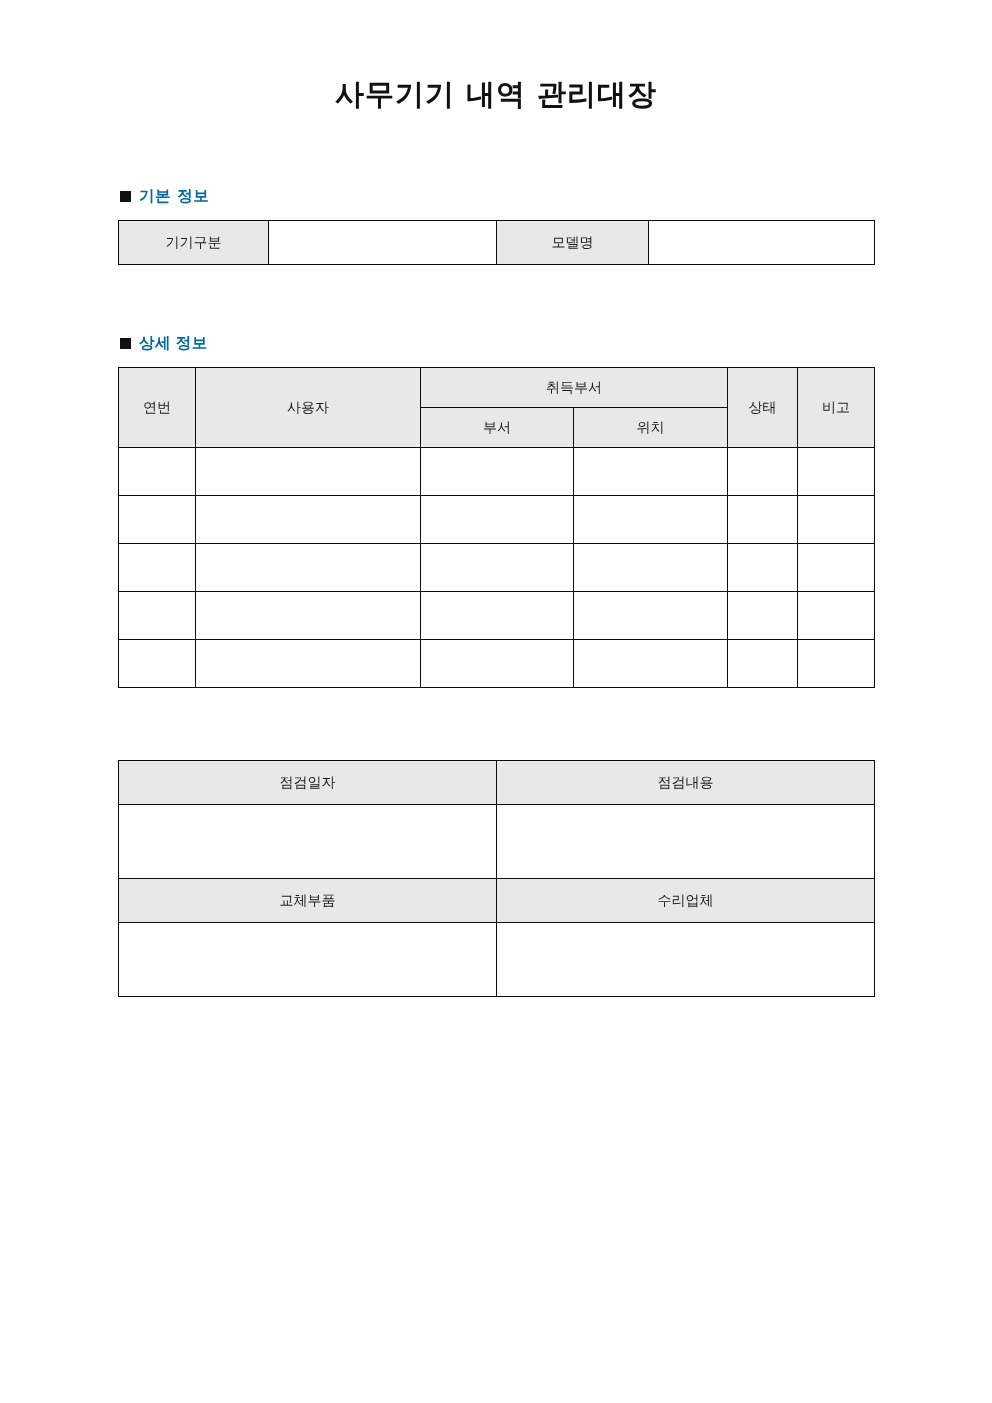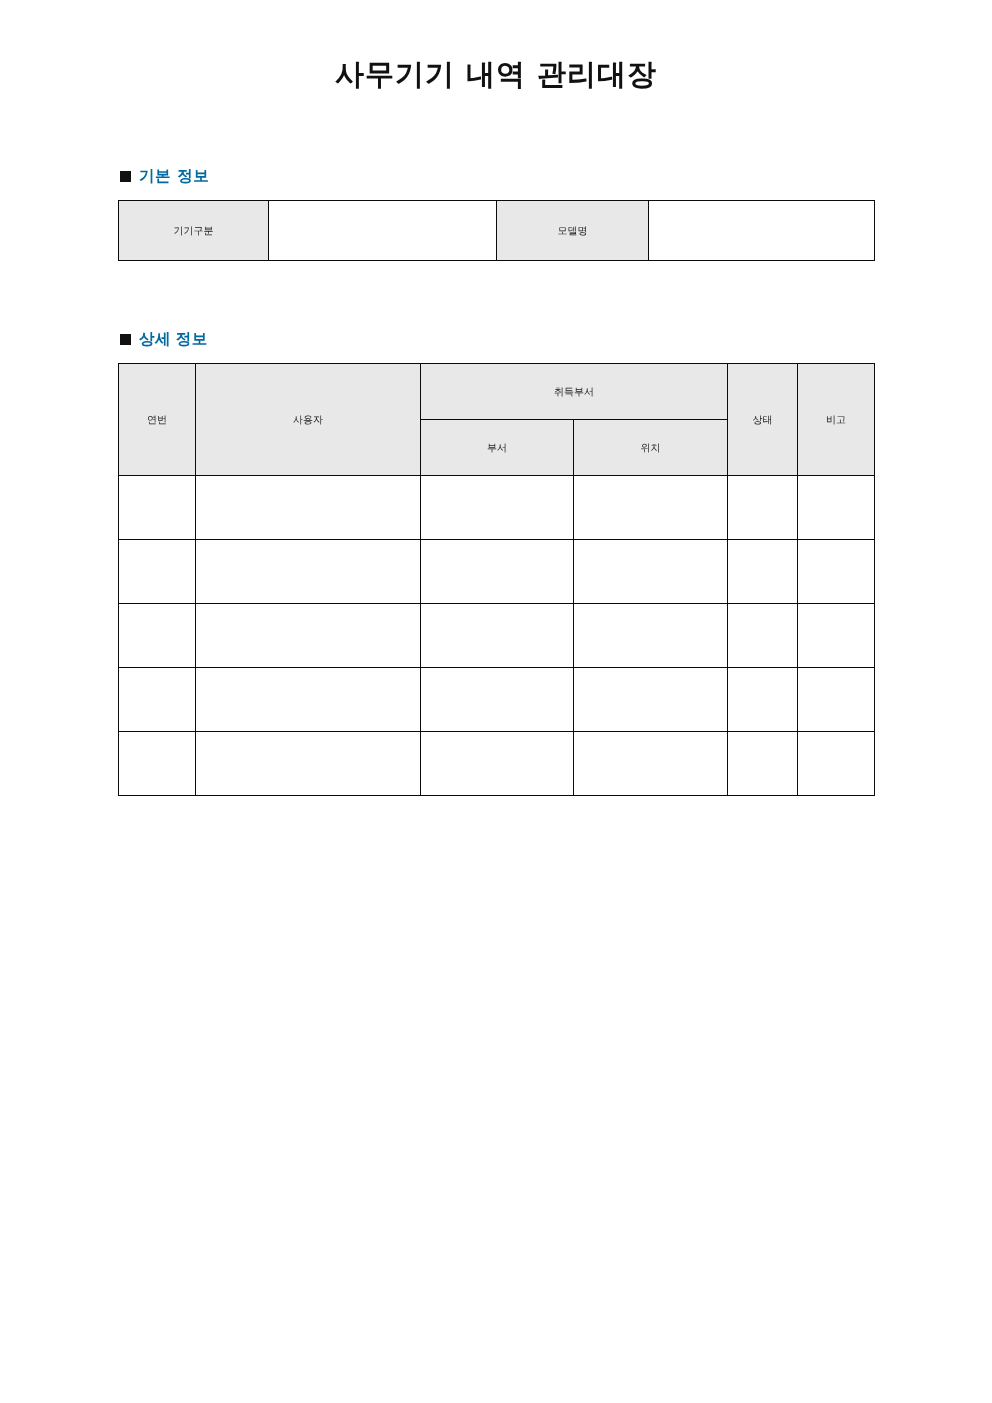--- a/index.html
+++ b/index.html
@@ -20,21 +20,21 @@
     position: relative;
     width: 992px;
     height: 1403px;
     box-sizing: border-box;
     background: #ffffff;
   }
 
   
   .doc-title {
     margin: 0;
-    padding-top: 56px;
+    padding-top: 76px;
     text-align: center;
     font-size: 29px;
     font-weight: bold;
     letter-spacing: 1px;
     line-height: 1.25;
     color: #111111;
   }
 
   
   .section {
@@ -67,22 +67,22 @@
   
   table.form-table {
     width: 756px;
     border-collapse: collapse;
     table-layout: fixed;
     background: #ffffff;
   }
   table.form-table th,
   table.form-table td {
     border: 1px solid #0b0b0b;
-    padding: 8px 6px;
-    font-size: 10px;
+    padding: 0 6px;
+    font-size: 14px;
     font-weight: normal;
     color: #1a1a1a;
     text-align: center;
     vertical-align: middle;
     word-break: keep-all;
   }
   table.form-table th {
     background: #e8e8e8;
   }
   table.form-table td.value-cell {
@@ -200,15 +200,39 @@
           <td class="data-cell"></td>
           <td class="data-cell"></td>
           <td class="data-cell"></td>
         </tr>
       </tbody>
     </table>
   </div>
 
   <div class="section section-maint">
 
+    <table class="form-table tbl-maint">
+      <colgroup>
+        <col style="width:378px">
+        <col style="width:378px">
+      </colgroup>
+      <tbody>
+        <tr>
+          <th>점검일자</th>
+          <th>점검내용</th>
+        </tr>
+        <tr>
+          <td class="value-cell blank-row"></td>
+          <td class="value-cell blank-row"></td>
+        </tr>
+        <tr>
+          <th>교체부품</th>
+          <th>수리업체</th>
+        </tr>
+        <tr>
+          <td class="value-cell blank-row"></td>
+          <td class="value-cell blank-row"></td>
+        </tr>
+      </tbody>
+    </table>
   </div>
 
 </div>
 
 </body></html>

